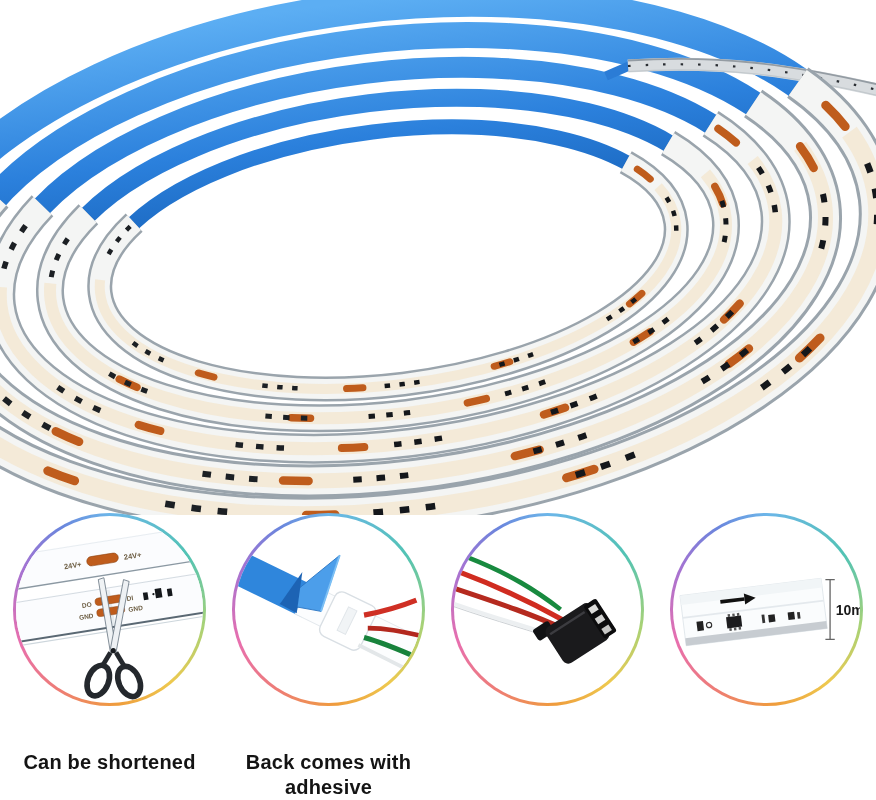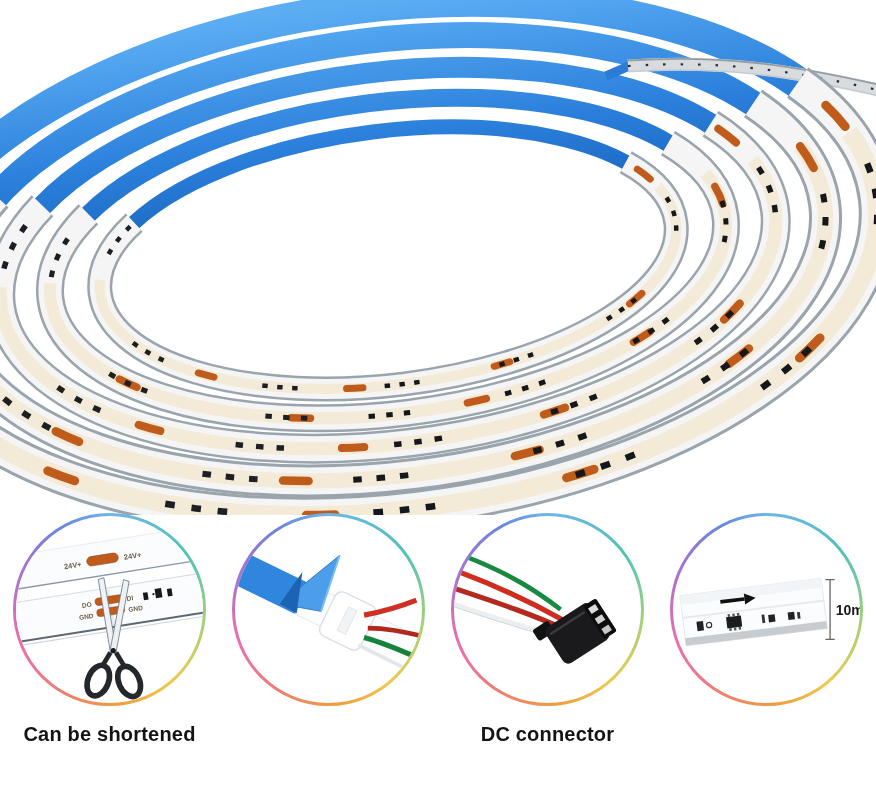--- a/index.html
+++ b/index.html
@@ -19,21 +19,21 @@
 
   .features{position:absolute;top:513px;left:0;width:876px;
             display:grid;grid-template-columns:repeat(4,219px);}
   .feature{display:flex;flex-direction:column;align-items:center;}
   .ring{width:193px;height:193px;border-radius:50%;box-sizing:border-box;padding:3px;
         background:conic-gradient(from 0deg at 50% 50%,
           #6cb6e9, #52c3b4 55deg, #a8d276 100deg, #eec94f 140deg, #ef9d3c 175deg,
           #ee7e72 210deg, #e86fae 250deg, #a573d2 295deg, #6a86dd 330deg, #6cb6e9 360deg);}
   .disc{width:100%;height:100%;border-radius:50%;background:#fff;overflow:hidden;}
   .disc svg{display:block;width:100%;height:100%;}
-  .caption{margin-top:16px;max-width:200px;text-align:center;
+  .caption{margin-top:44px;max-width:200px;text-align:center;
            font-size:20px;font-weight:600;color:#141414;line-height:1.25;letter-spacing:.2px;}
   .micro{font-weight:700;fill:#6f6046;}
 </style>
 </head>
 <body>
 
 <div class="page">
 
   <svg class="coil" width="876" height="515" viewBox="0 0 876 515">
     <defs>
@@ -166,20 +166,21 @@
             </g>
             <g fill="none">
               <path d="M 138 106 C 160 102 174 98 194 90" stroke="#cf2f24" stroke-width="5.5"></path>
               <path d="M 142 120 C 164 120 180 124 198 128" stroke="#b3281e" stroke-width="5"></path>
               <path d="M 138 130 C 160 136 178 144 196 152" stroke="#17823b" stroke-width="5.5"></path>
               <path d="M 132 138 C 152 148 164 154 180 162" stroke="#e3e7e9" stroke-width="4"></path>
             </g>
           </svg>
         </div>
       </div>
+      <div class="caption">Back comes with adhesive</div>
     </div>
 
     <div class="feature">
       <div class="ring">
         <div class="disc">
           <svg viewBox="0 0 200 200">
             <g fill="none">
               <path d="M 14 44 C 60 62 88 80 114 100" stroke="#188a3f" stroke-width="5"></path>
               <path d="M 6 60 C 54 78 86 94 118 112" stroke="#d02c20" stroke-width="5.5"></path>
               <path d="M 2 78 C 50 94 86 106 120 122" stroke="#b52a1f" stroke-width="5.5"></path>
@@ -191,21 +192,20 @@
               <rect x="104" y="104" width="58" height="46" rx="7" fill="#1a1a1c"></rect>
               <line x1="108" y1="112" x2="152" y2="112" stroke="#3c3c40" stroke-width="2.5"></line>
               <rect x="154" y="106" width="16" height="42" rx="3" fill="#0c0c0d"></rect>
               <rect x="157" y="111" width="9" height="7" fill="#dcdcda"></rect>
               <rect x="157" y="124" width="9" height="7" fill="#d2d2d0"></rect>
               <rect x="157" y="137" width="9" height="7" fill="#c8c8c6"></rect>
             </g>
           </svg>
         </div>
       </div>
-      <div class="caption">DC connector</div>
     </div>
 
     <div class="feature">
       <div class="ring">
         <div class="disc">
           <svg viewBox="0 0 200 200">
             <g transform="rotate(-7 100 100)">
               <rect x="10" y="74" width="152" height="54" fill="#fafcfd" stroke="#e2e8ec" stroke-width="1"></rect>
               <rect x="10" y="74" width="152" height="10" fill="#f1f5f7"></rect>
               <line x1="10" y1="98" x2="162" y2="98" stroke="#e4e9ed" stroke-width="2"></line>

